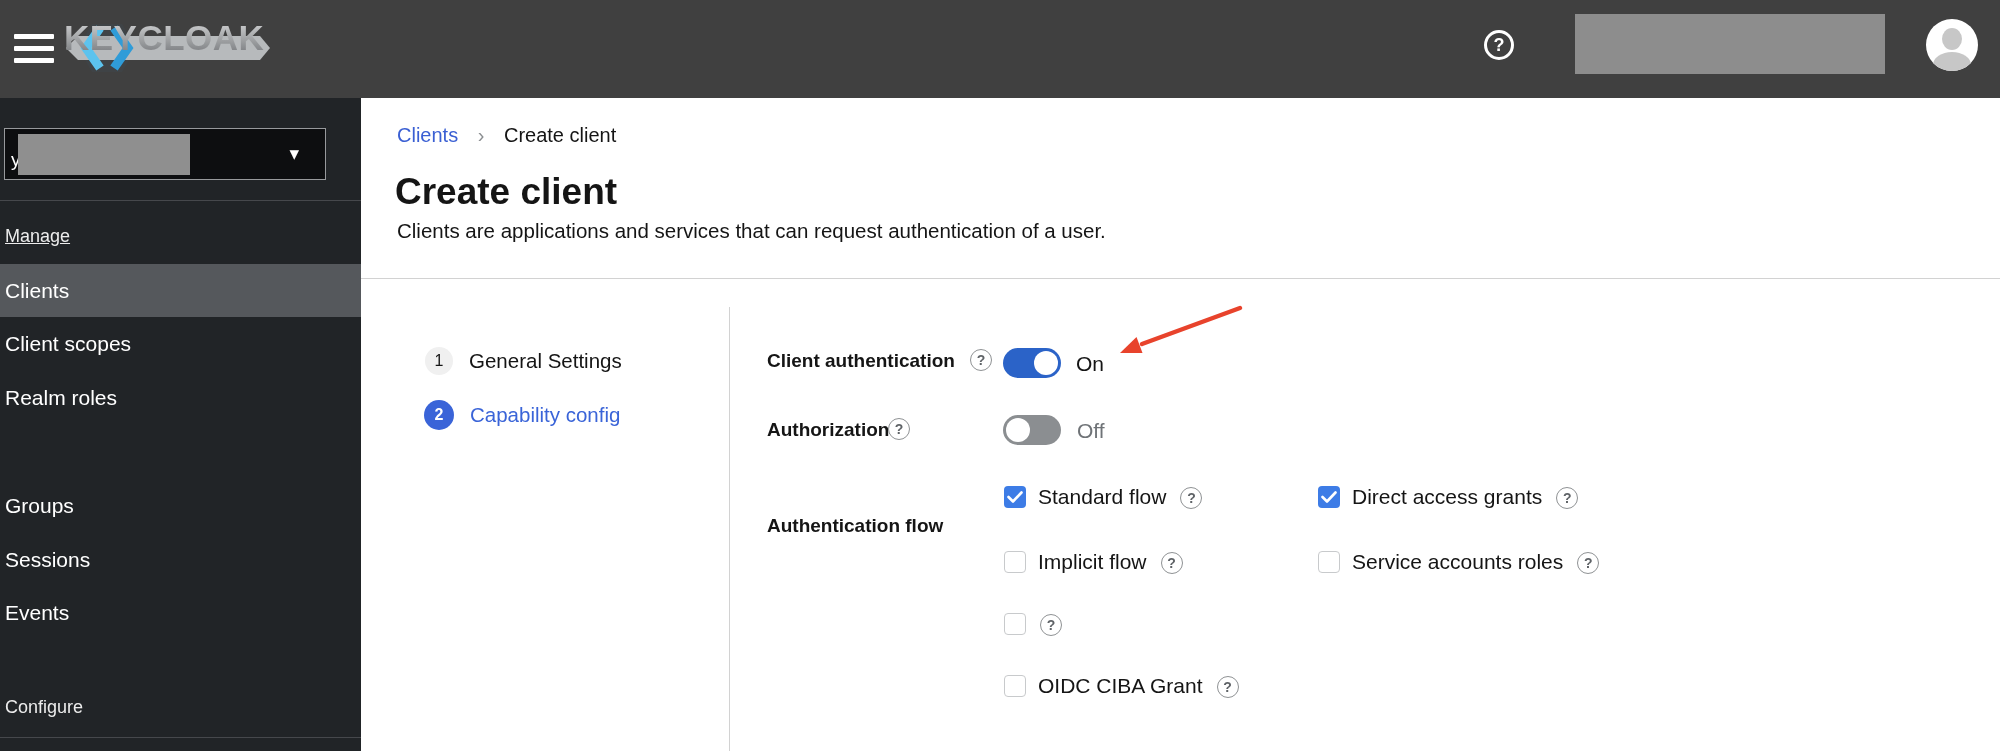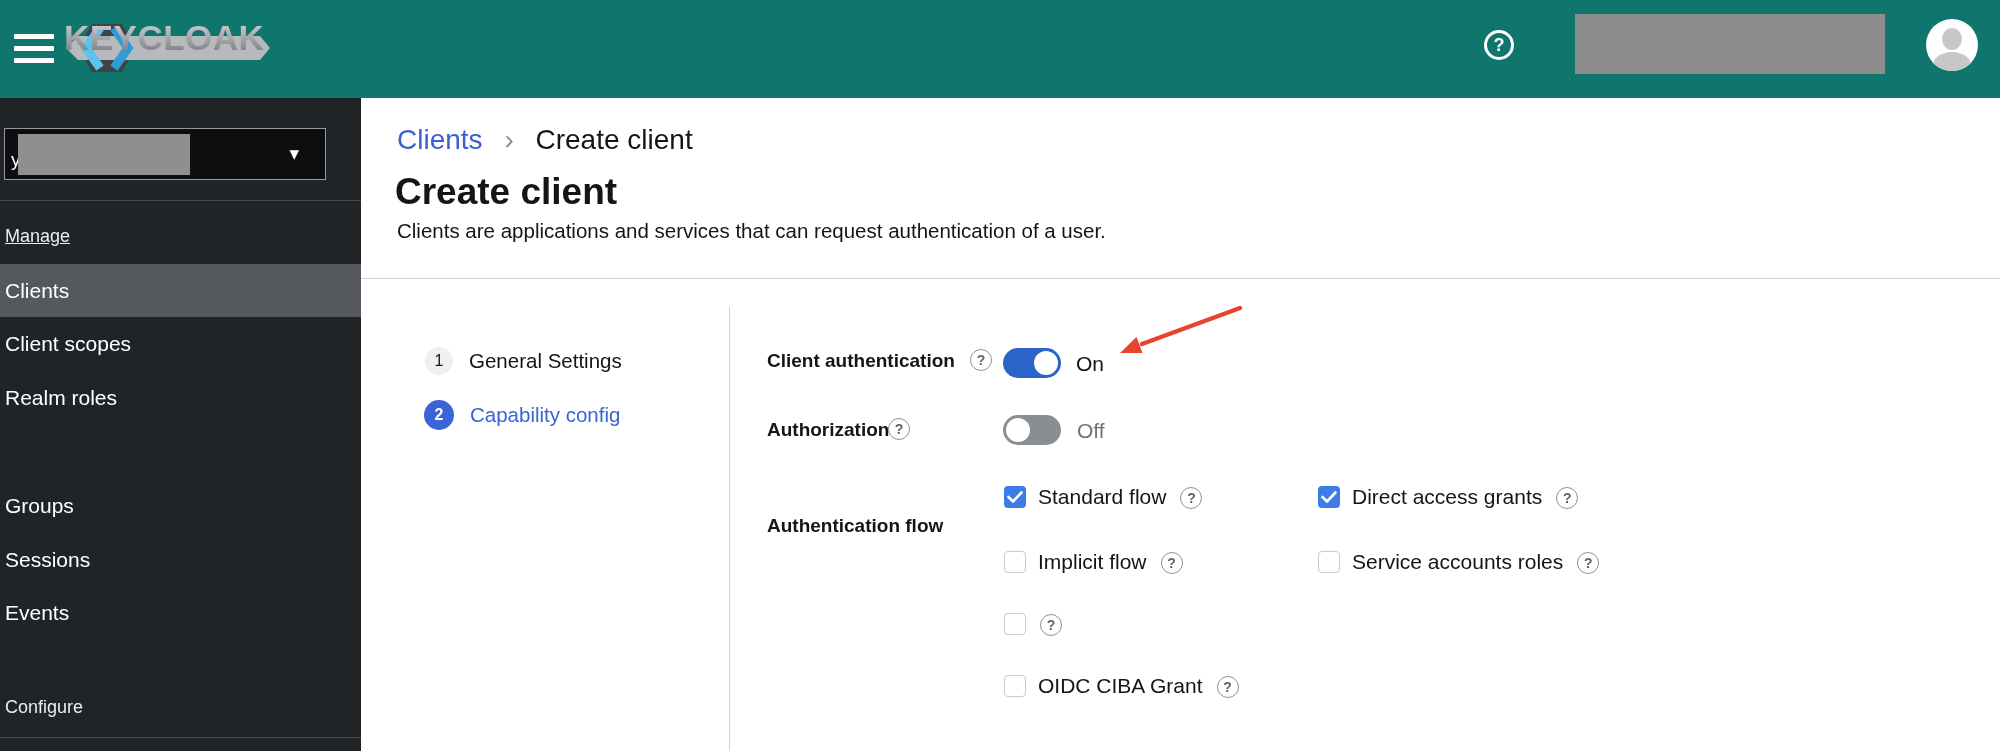--- a/index.html
+++ b/index.html
@@ -3,21 +3,21 @@
 <meta charset="utf-8">
 <style>
   * { margin:0; padding:0; box-sizing:border-box; }
   html,body { width:2000px; height:751px; }
   body {
     position:relative; overflow:hidden; background:#ffffff;
     font-family:"Liberation Sans", sans-serif; color:#151515;
   }
 
   
-  .header { position:absolute; left:0; top:0; width:2000px; height:98px; background:#0f766e; }
+  .header { position:absolute; left:0; top:0; width:2000px; height:98px; background:#404040; }
   .hamburger { position:absolute; left:14px; top:34px; width:40px; height:30px; cursor:pointer; }
   .hamburger .bar { height:5px; width:40px; background:#ffffff; border-radius:1px; margin-bottom:7px; }
   .logo { position:absolute; left:64px; top:16px; width:240px; height:64px; }
   .logo-text {
     position:absolute; left:64px; top:18px; font-size:35px; font-weight:700; letter-spacing:0.5px;
     background:linear-gradient(#d9dadb, #6f7275); -webkit-background-clip:text; background-clip:text;
     color:transparent;
   }
   .hdr-help {
     position:absolute; left:1484px; top:30px; width:30px; height:30px; border:3px solid #ffffff;
@@ -44,21 +44,21 @@
   .st-manage { top:128px;text-decoration:underline; } .st-configure { top:599px; }
   .nav-item {
     position:absolute; left:0; width:361px; height:53px; line-height:53px;
     padding-left:5px; color:#ffffff; font-size:21px; cursor:pointer; white-space:nowrap;
   }
   .nav-item.active { background:#55585c; }
   .ni0 { top:166px; } .ni1 { top:219px; } .ni2 { top:273px; } .ni3 { top:327px; }
   .ni4 { top:381px; } .ni5 { top:435px; } .ni6 { top:488px; }
 
   
-  .breadcrumb { position:absolute; left:397px; top:124px; font-size:28px; }
+  .breadcrumb { position:absolute; left:397px; top:124px; font-size:20px; }
   .bc-link { color:#3a5fd3; cursor:pointer; }
   .bc-sep { color:#8a8d90; margin:0 14px; }
   .bc-current { color:#151515; }
   .page-title { position:absolute; left:395px; top:171px; font-size:37px; font-weight:700; color:#151515; }
   .page-subtitle { position:absolute; left:397px; top:219px; font-size:20.5px; color:#151515; }
   .hdivider { position:absolute; left:361px; top:278px; width:1639px; height:1px; background:#d2d2d2; }
   .vdivider { position:absolute; left:729px; top:307px; width:1px; height:444px; background:#d2d2d2; }
 
   
   .step { position:absolute; display:flex; align-items:center; gap:16px; cursor:pointer; }

